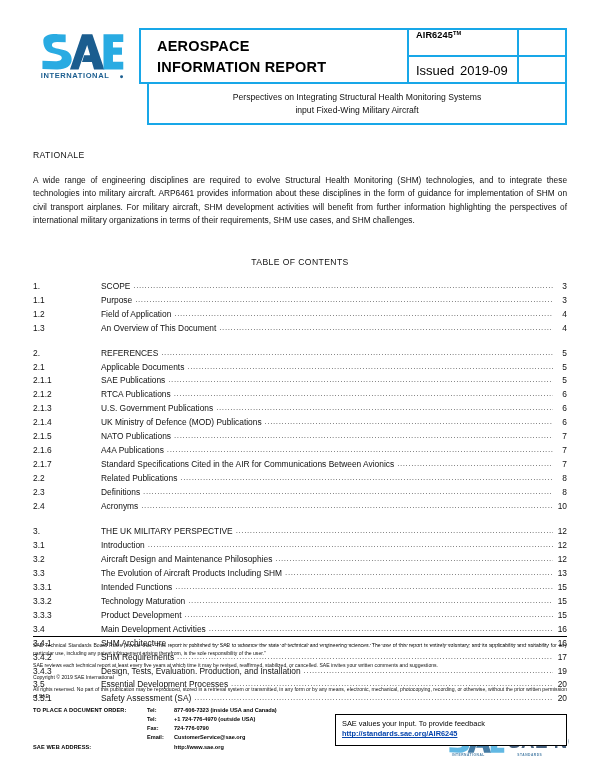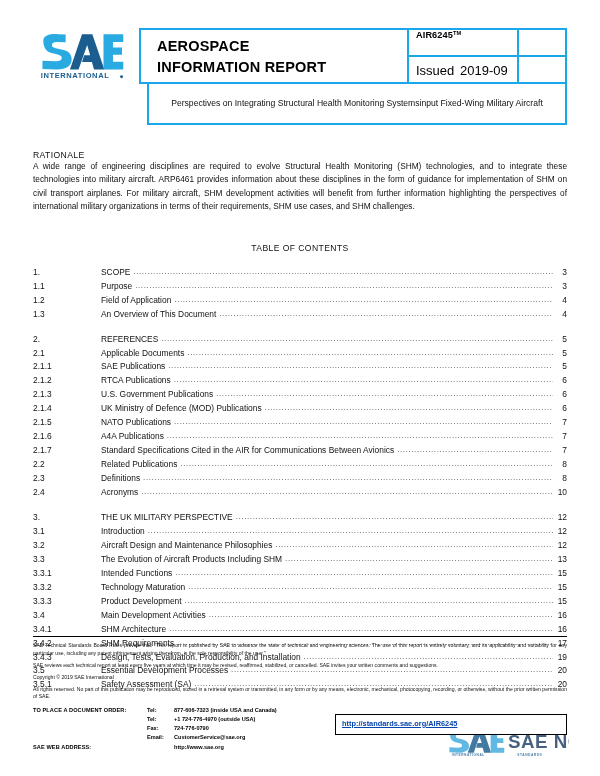--- a/index.html
+++ b/index.html
@@ -107,39 +107,40 @@
   }
   .blank-cell .top { flex: 1 1 50%; border-bottom: 2px solid #18a7e8; }
   .blank-cell .bot { flex: 1 1 50%; }
 
   .subtitle-box {
     margin-left: 114px;
     border: 2px solid #18a7e8;
     border-top: none;
     height: 41px;
     display: flex;
-    flex-direction: row;
+    flex-direction: column;
     align-items: center;
     justify-content: center;
     text-align: center;
   }
   .subtitle-box div {
     font-size: 8.6px;
     line-height: 1.48;
     color: #111;
   }
 
   
   .rationale-head {
     font-size: 8.6px;
     margin-top: 25px;
     letter-spacing: 0.4px;
     color: #111;
   }
   .rationale-body {
+    margin-top: 14px;
     font-size: 8.3px;
     line-height: 1.62;
     text-align: justify;
     color: #111;
   }
   .toc-head {
     text-align: center;
     font-size: 8.6px;
     margin-top: 29px;
     letter-spacing: 0.4px;
@@ -492,20 +493,21 @@
       <div class="footer-rule"></div>
 
       <div class="legal">SAE Technical Standards Board Rules provide that: “This report is published by SAE to advance the state of technical and engineering sciences. The use of this report is entirely voluntary, and its applicability and suitability for any particular use, including any patent infringement arising therefrom, is the sole responsibility of the user.”</div>
       <div class="legal">SAE reviews each technical report at least every five years at which time it may be revised, reaffirmed, stabilized, or cancelled. SAE invites your written comments and suggestions.</div>
       <div class="legal nospace">Copyright © 2019 SAE International</div>
       <div class="legal">All rights reserved. No part of this publication may be reproduced, stored in a retrieval system or transmitted, in any form or by any means, electronic, mechanical, photocopying, recording, or otherwise, without the prior written permission of SAE.</div>
 
       <div class="contact">
 
         <div class="feedback">
+          <div>SAE values your input. To provide feedback</div>
           <a href="#">http://standards.sae.org/AIR6245</a>
         </div>
 
         <div id="contact-rows">
             <div class="contact-row">
               <span class="contact-label">TO PLACE A DOCUMENT ORDER:</span>
               <span class="contact-key">Tel:</span>
               <span class="contact-val">877-606-7323 (inside USA and Canada)</span>
             </div>
             <div class="contact-row">

